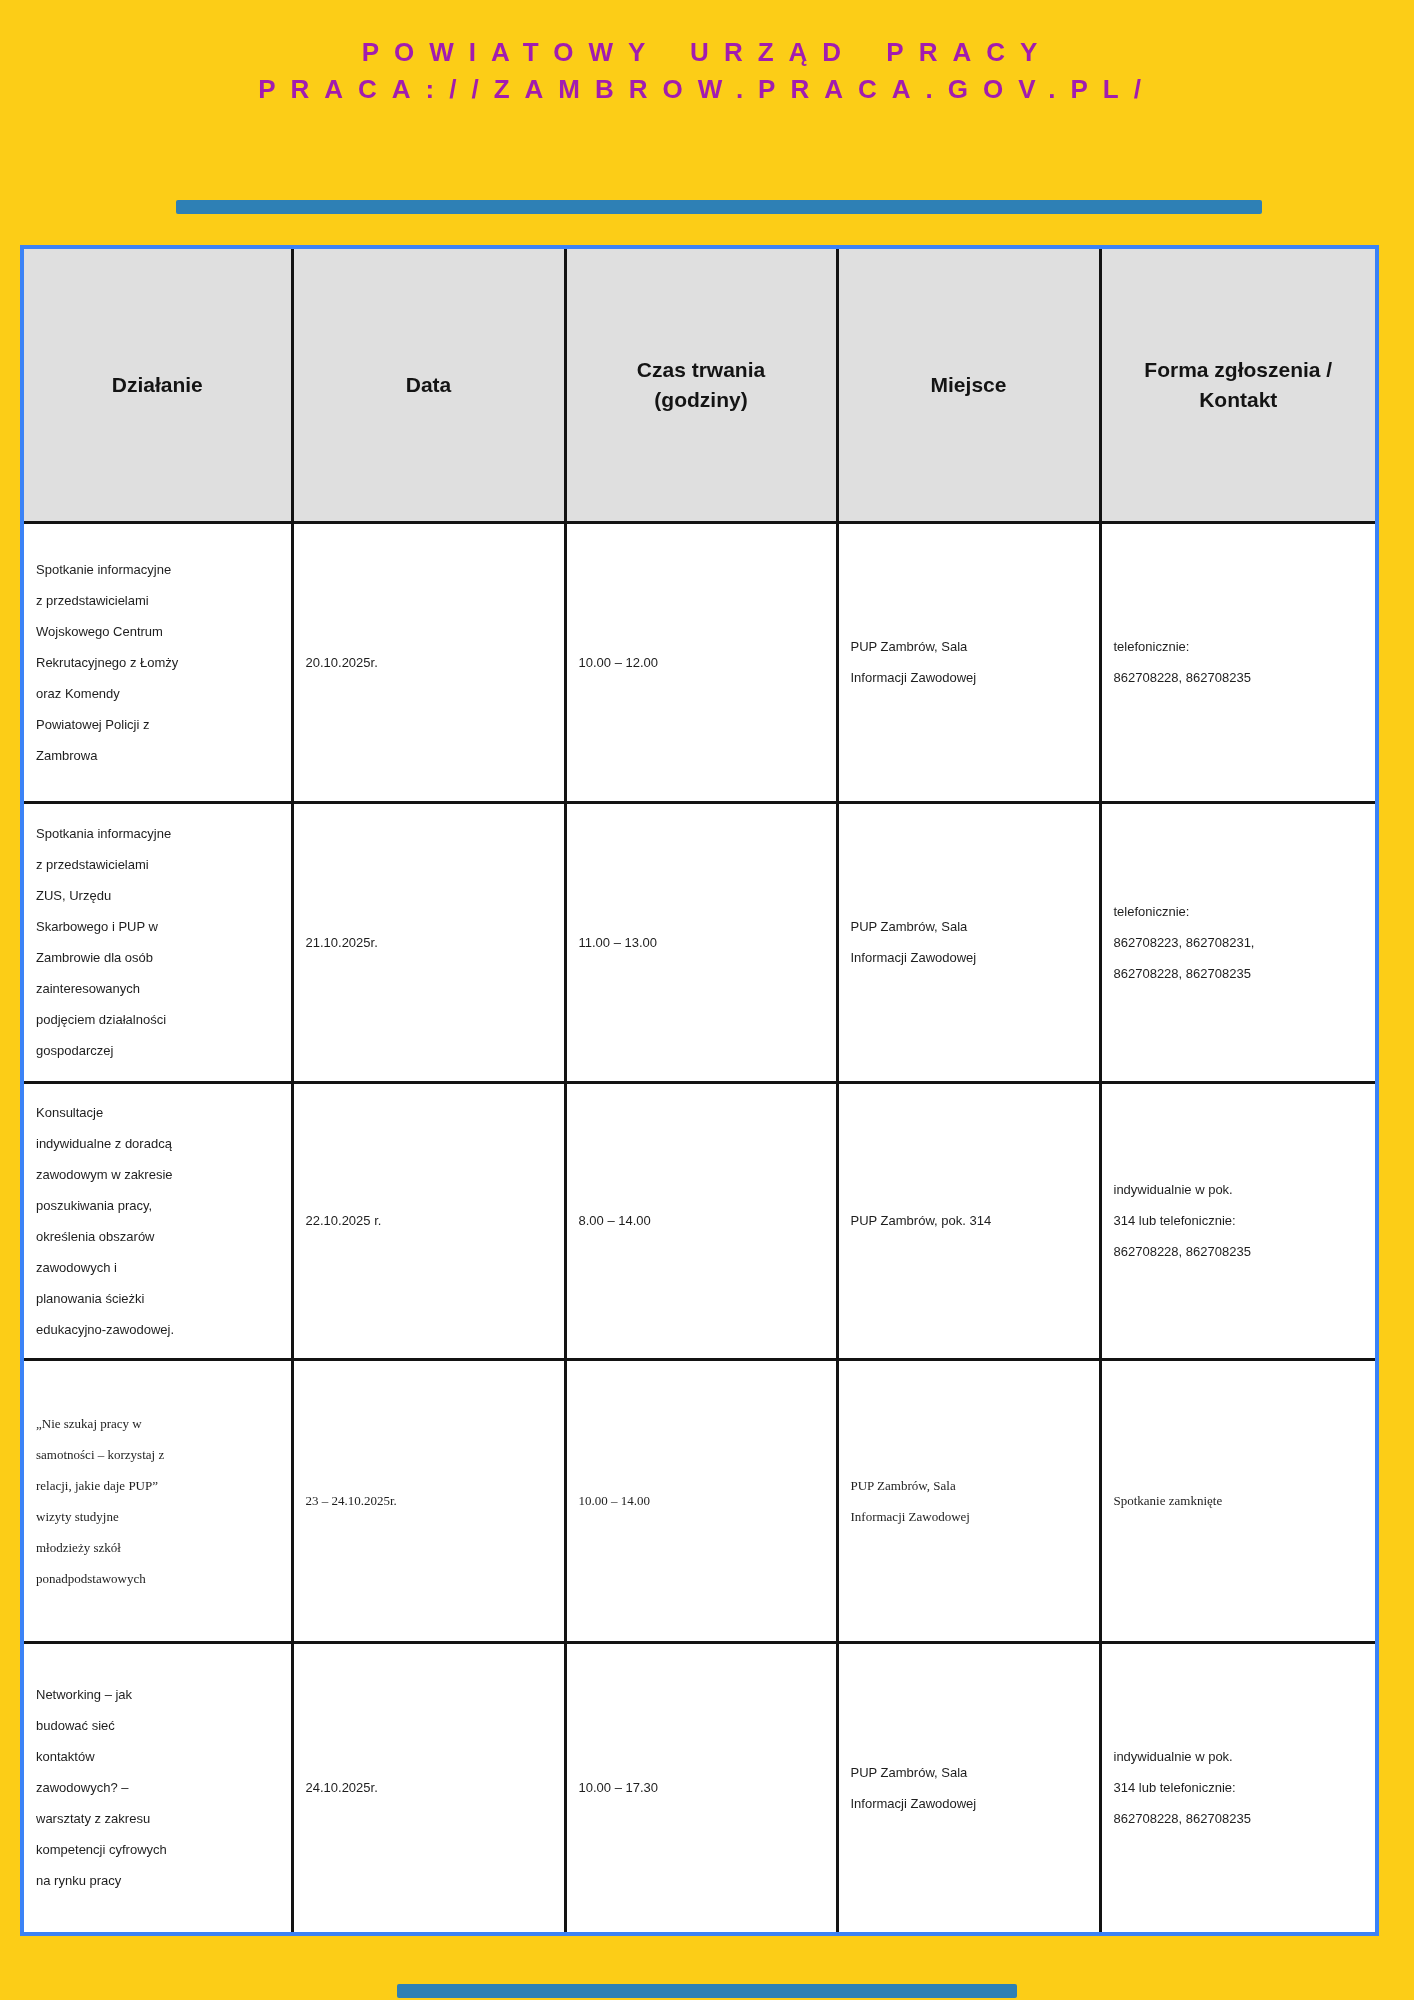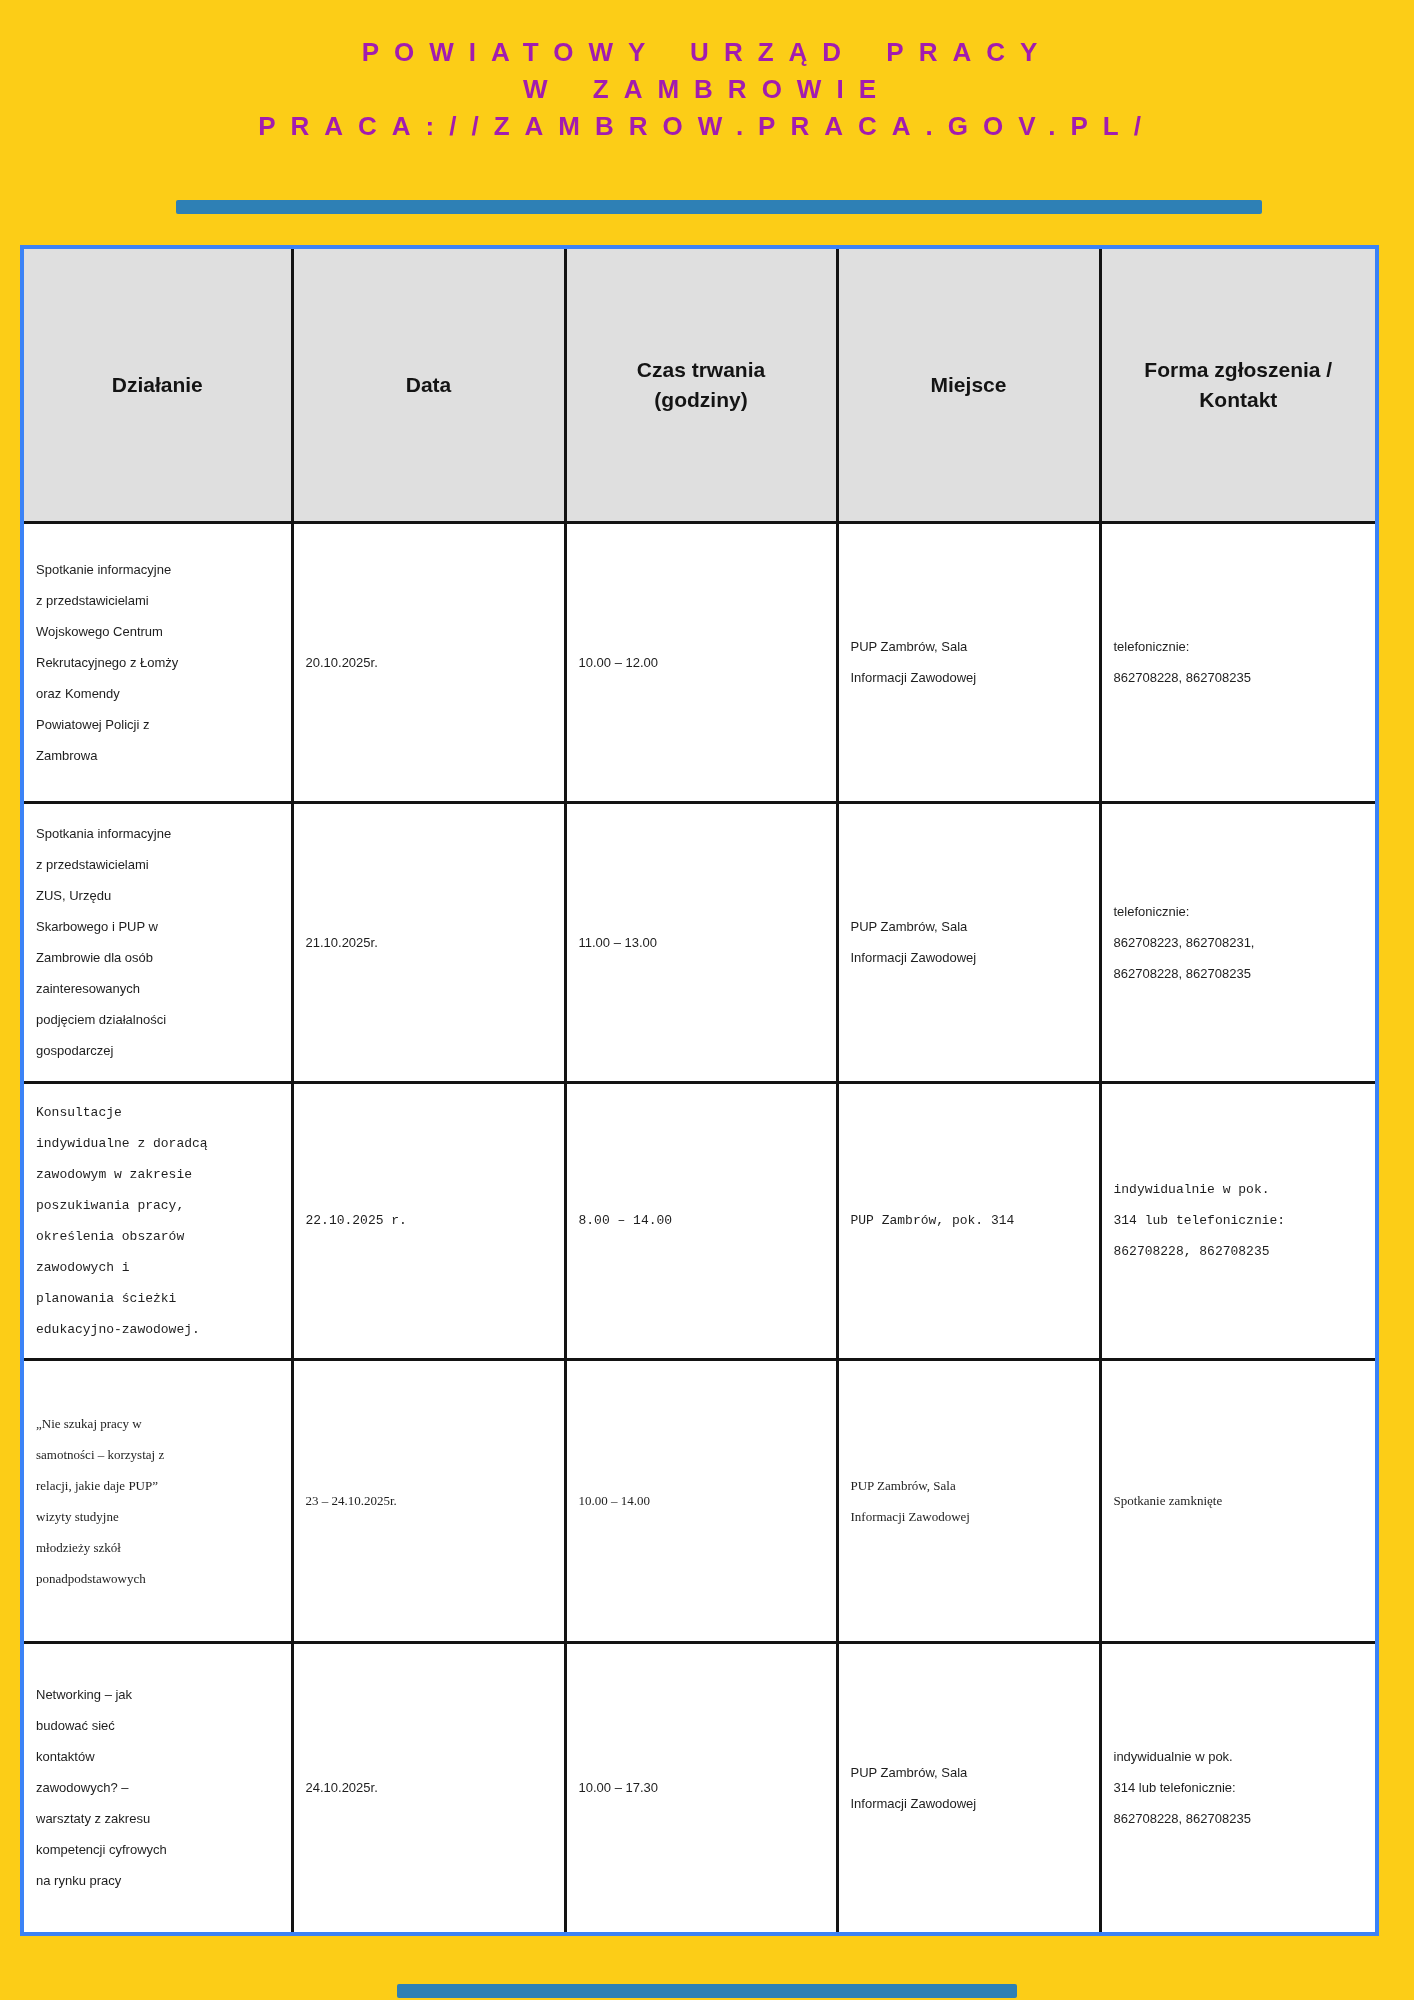--- a/index.html
+++ b/index.html
@@ -68,32 +68,31 @@
     background: #ffffff;
     font-size: 13px;
     line-height: 31px;
     color: #1E1E1E;
     text-align: left;
     padding: 10px 12px;
   }
   thead tr { height: 275px; }
   tbody tr:nth-child(1) { height: 280px; }
   tbody tr:nth-child(2) { height: 280px; }
-  tbody tr:nth-child(3) { height: 277px; font-family: Liberation Mono, monospace; }
+  tbody tr:nth-child(3) { height: 277px; }
   tbody tr:nth-child(4) { height: 283px; font-family: Liberation Serif, serif; }
   tbody tr:nth-child(5) { height: 292px; }
 </style>
 </head>
 <body>
 
 <div class="page">
 
   <header class="header">
     <div class="title-line">POWIATOWY URZĄD PRACY</div>
-    <div class="title-line">W ZAMBROWIE</div>
     <div class="title-line">PRACA://ZAMBROW.PRACA.GOV.PL/</div>
   </header>
 
   <div class="accent-bar top" style="background: rgb(46, 128, 181);"></div>
 
   <table class="schedule">
     <colgroup>
       <col style="width:270px">
       <col style="width:273px">
       <col style="width:272px">

